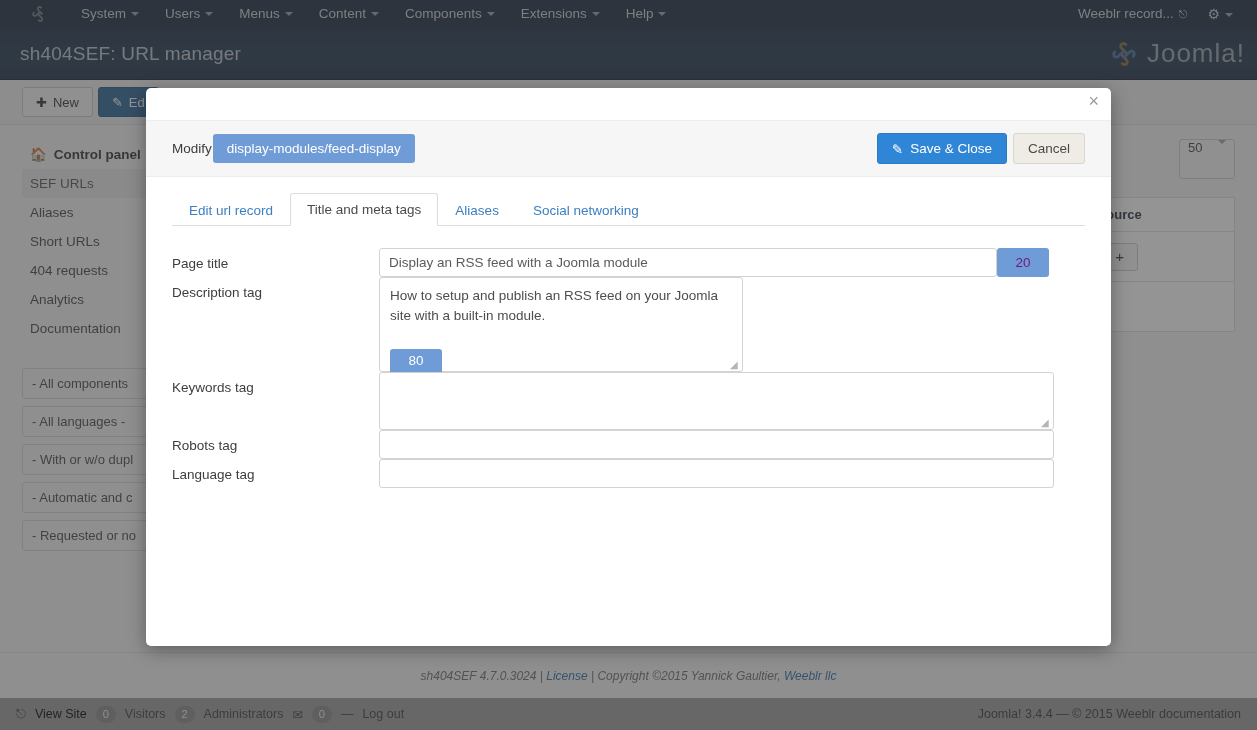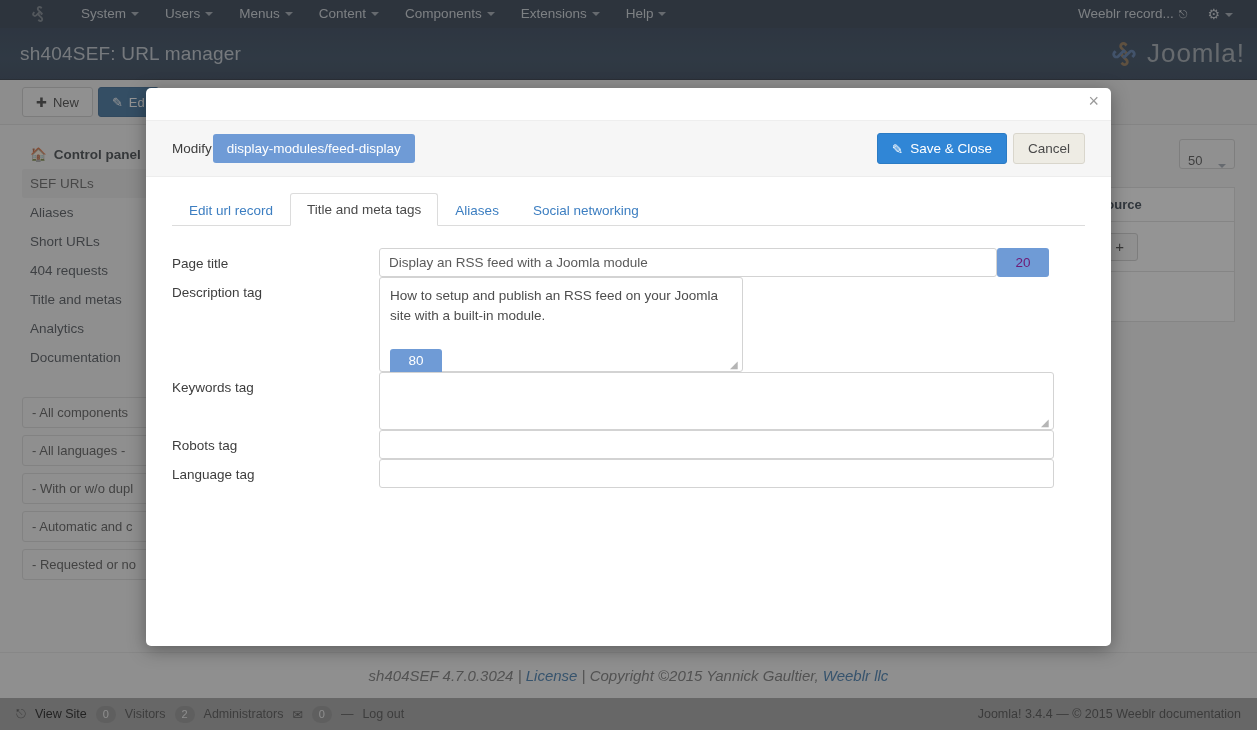--- a/index.html
+++ b/index.html
@@ -84,22 +84,22 @@
   .side-sep { height:18px; }
   .filter-sel {
     margin:7px 0; padding:7px 9px; background:#f3f3f3; border:1px solid #d8d8d8;
     border-radius:3px; font-size:13px; color:#4a4a4a; white-space:nowrap;
     overflow:hidden; width:172px;
   }
 
   .content { flex:1; padding:14px 22px 0 10px; position:relative; }
   .limit-row { display:flex; justify-content:flex-end; }
   .limit-sel {
-    width:56px; height:30px; border:1px solid #cfcfcf; background:#f7f7f7;
-    border-radius:3px; display:flex; align-items:flex-end; justify-content:space-between;
+    width:56px; height:40px; border:1px solid #cfcfcf; background:#f7f7f7;
+    border-radius:3px; display:flex; align-items:flex-start; justify-content:space-between;
     padding:0 8px; font-size:13px; color:#444;
   }
   table.urltable {
     width:100%; margin-top:18px; border-collapse:collapse; font-size:13px;
     background:#fff;
   }
   table.urltable th {
     border:1px solid #dddddd; padding:9px 10px; color:#24313f; font-weight:bold;
     background:#fff; text-align:center; white-space:nowrap;
   }
@@ -108,21 +108,21 @@
   }
   .plus-btn {
     display:inline-flex; align-items:center; justify-content:center;
     width:36px; height:28px; border:1px solid #cccccc; border-radius:3px;
     background:#f5f5f5; color:#333; font-size:15px;
   }
 
   
   .compfoot {
     height:46px; display:flex; align-items:center; justify-content:center;
-    font-style:italic; font-size:15px; color:#6d6d6d;
+    font-style:italic; font-size:12px; color:#6d6d6d;
     border-top:1px solid #e2e2e2;
   }
   .compfoot a { color:#2f6fa8; text-decoration:none; font-style:italic; }
 
   
   .statusbar {
     height:32px; background:#9b9b9b; display:flex; align-items:center;
     padding:0 16px; font-size:12.5px; color:#3e3e3e;
     position:absolute; bottom:0; left:0; right:0;
   }
@@ -312,23 +312,20 @@
         <span>SEF URLs</span>
       </div>
       <div class="side-item">
         <span>Aliases</span>
       </div>
       <div class="side-item">
         <span>Short URLs</span>
       </div>
       <div class="side-item">
         <span>404 requests</span>
-      </div>
-      <div class="side-item">
-        <span>Title and metas</span>
       </div>
       <div class="side-item">
         <span>Analytics</span>
       </div>
       <div class="side-item">
         <span>Documentation</span>
       </div>
       <div class="side-sep"></div>
       <div class="filter-sel">
         <span>- All components</span>

